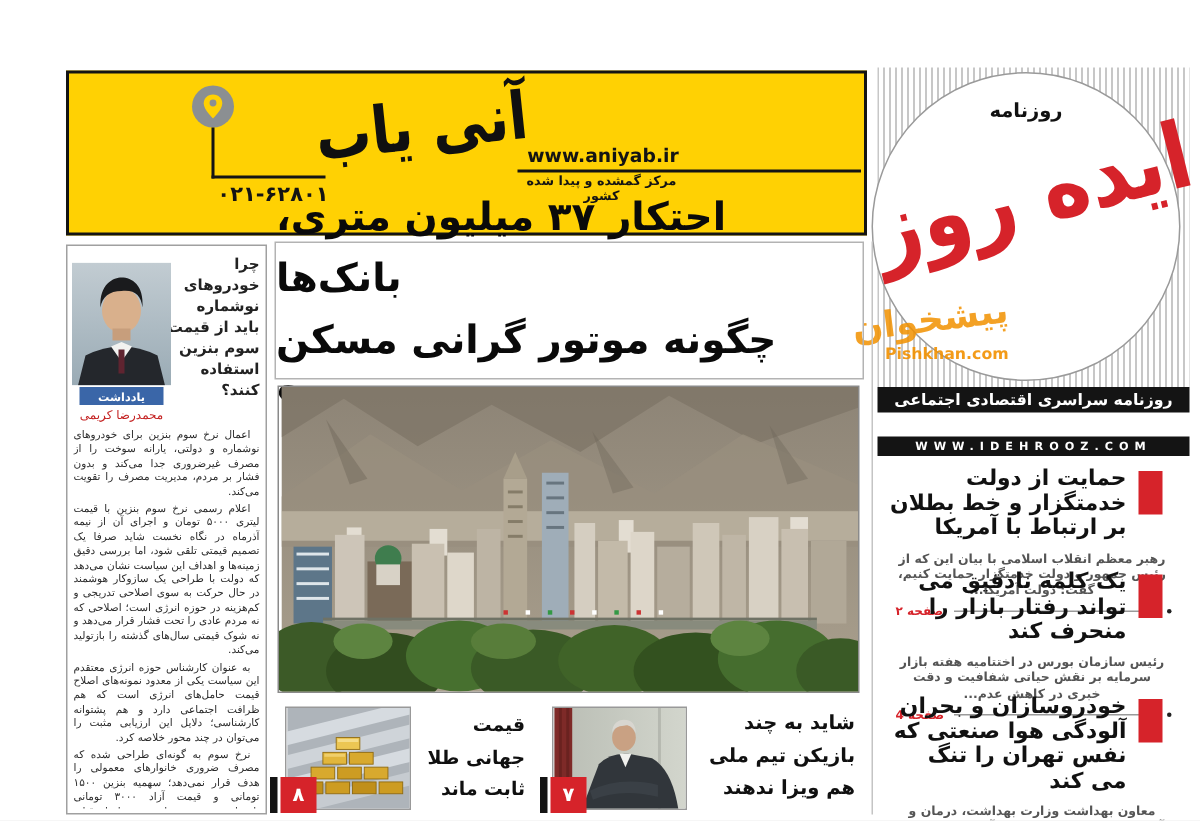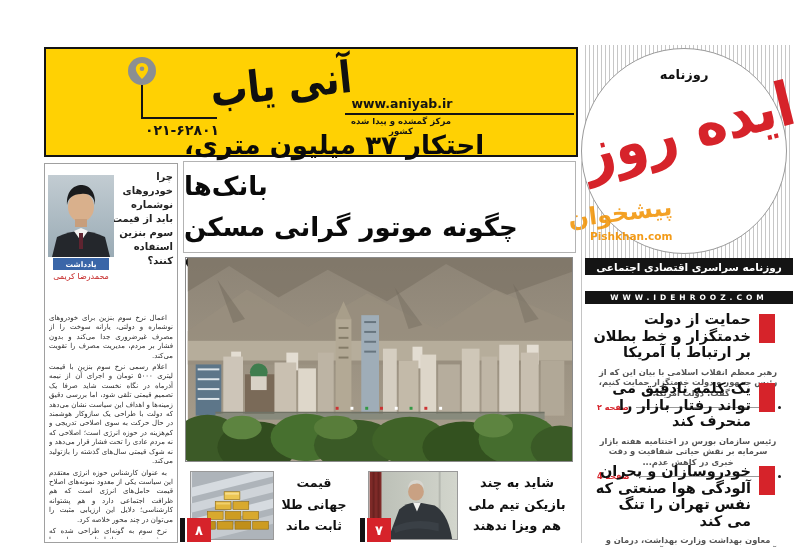--- a/index.html
+++ b/index.html
@@ -74,35 +74,35 @@
               border:1px solid #a0a0a0; }
   .note-title { position:absolute; right:4px; top:6px; width:62px; text-align:right; direction:rtl;
                 font-size:10px; line-height:14px; font-weight:bold; color:#222; }
   .note-photo { position:absolute; left:3px; top:11px; width:66px; height:82px; overflow:hidden; }
   .note-tag { position:absolute; left:8px; top:94px; width:56px; height:12px; background:#3a66a8;
               color:#fff; font-size:7.5px; font-weight:bold; display:flex; align-items:center;
               justify-content:center; direction:rtl; }
   .note-author { position:absolute; left:2px; top:108px; width:68px; text-align:center; direction:rtl;
                  font-size:8px; font-weight:normal; color:#c42222; }
   .note-body { position:absolute; left:4px; right:4px; top:122px; bottom:3px; overflow:hidden;
-               direction:rtl; text-align:justify; font-size:7px; line-height:9.4px; color:#2b2b2b;margin-top:28px; }
+               direction:rtl; text-align:justify; font-size:7px; line-height:9.4px; color:#2b2b2b; }
   .note-body p { margin-bottom:2px; text-indent:6px; }
 
   
   .teaser { position:absolute; top:467px; height:78px; }
   .teaser-gold { left:180px; width:178px; }
   .teaser-man { left:360px; width:216px; }
   .num-bar { position:absolute; left:0; top:51px; width:5px; height:24px; background:#141414; }
   .num-box { position:absolute; left:7px; top:51px; width:24px; height:24px; background:#d6232a;
              color:#fff; font-size:13px; font-weight:bold; display:flex; align-items:center;
              justify-content:center; }
   .teaser-photo { position:absolute; top:4px; overflow:hidden; border:1px solid #999; }
   .teaser-gold .teaser-photo { left:10px; width:84px; height:69px; }
   .teaser-man  .teaser-photo { left:8px;  width:90px; height:69px; }
-  .teaser-title { position:absolute; top:5px; text-align:center; direction:rtl; font-weight:bold;
+  .teaser-title { position:absolute; top:5px; text-align:right; direction:rtl; font-weight:bold;
                   color:#101010; }
   .teaser-gold .teaser-title { left:98px; width:72px; font-size:12.5px; line-height:21.5px; }
   .teaser-man  .teaser-title { left:104px; width:106px; font-size:13px; line-height:21.5px; }
 
   .v-divider { position:absolute; left:581px; top:161px; width:1px; height:382px; background:#c4c4c4; }
 </style>
 </head>
 <body>
 
 <div class="page">

